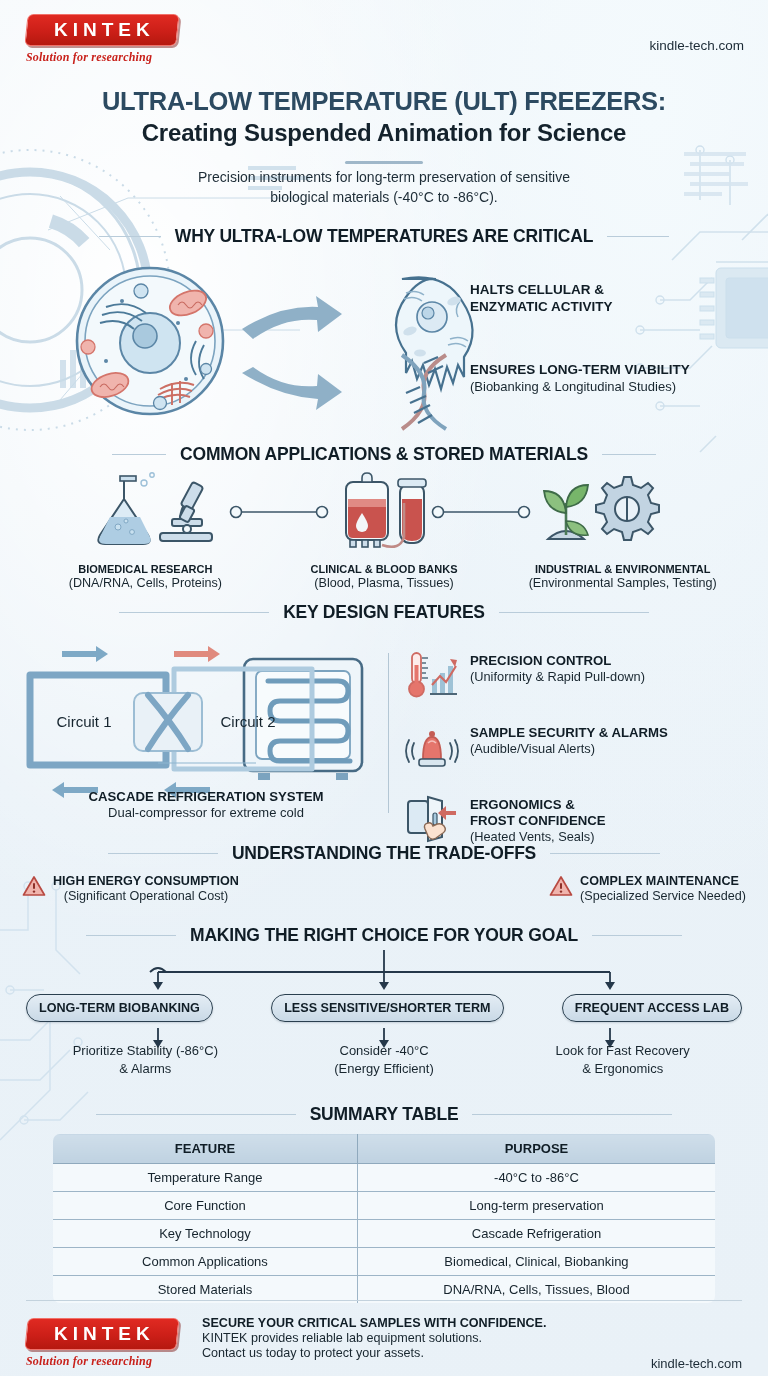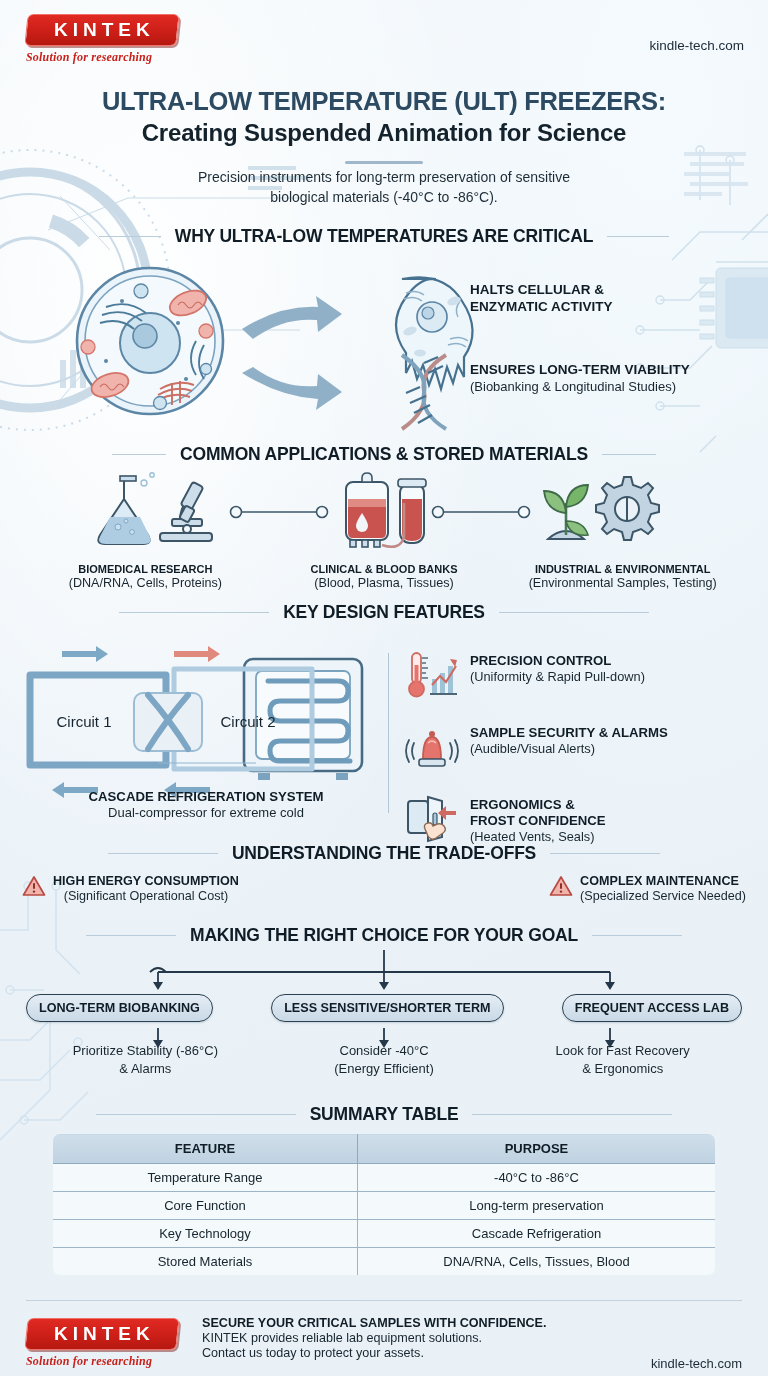--- a/index.html
+++ b/index.html
@@ -659,20 +659,24 @@
         </tr>
         <tr>
           <td>Core Function</td>
           <td>Long-term preservation</td>
         </tr>
         <tr>
           <td>Key Technology</td>
           <td>Cascade Refrigeration</td>
         </tr>
         <tr>
+          <td>Common Applications</td>
+          <td>Biomedical, Clinical, Biobanking</td>
+        </tr>
+        <tr>
           <td>Stored Materials</td>
           <td>DNA/RNA, Cells, Tissues, Blood</td>
         </tr>
       </tbody>
     </table>
   </div>
 
   <div class="foot-sep"></div>
   <div class="foot">
     <div class="logo">

